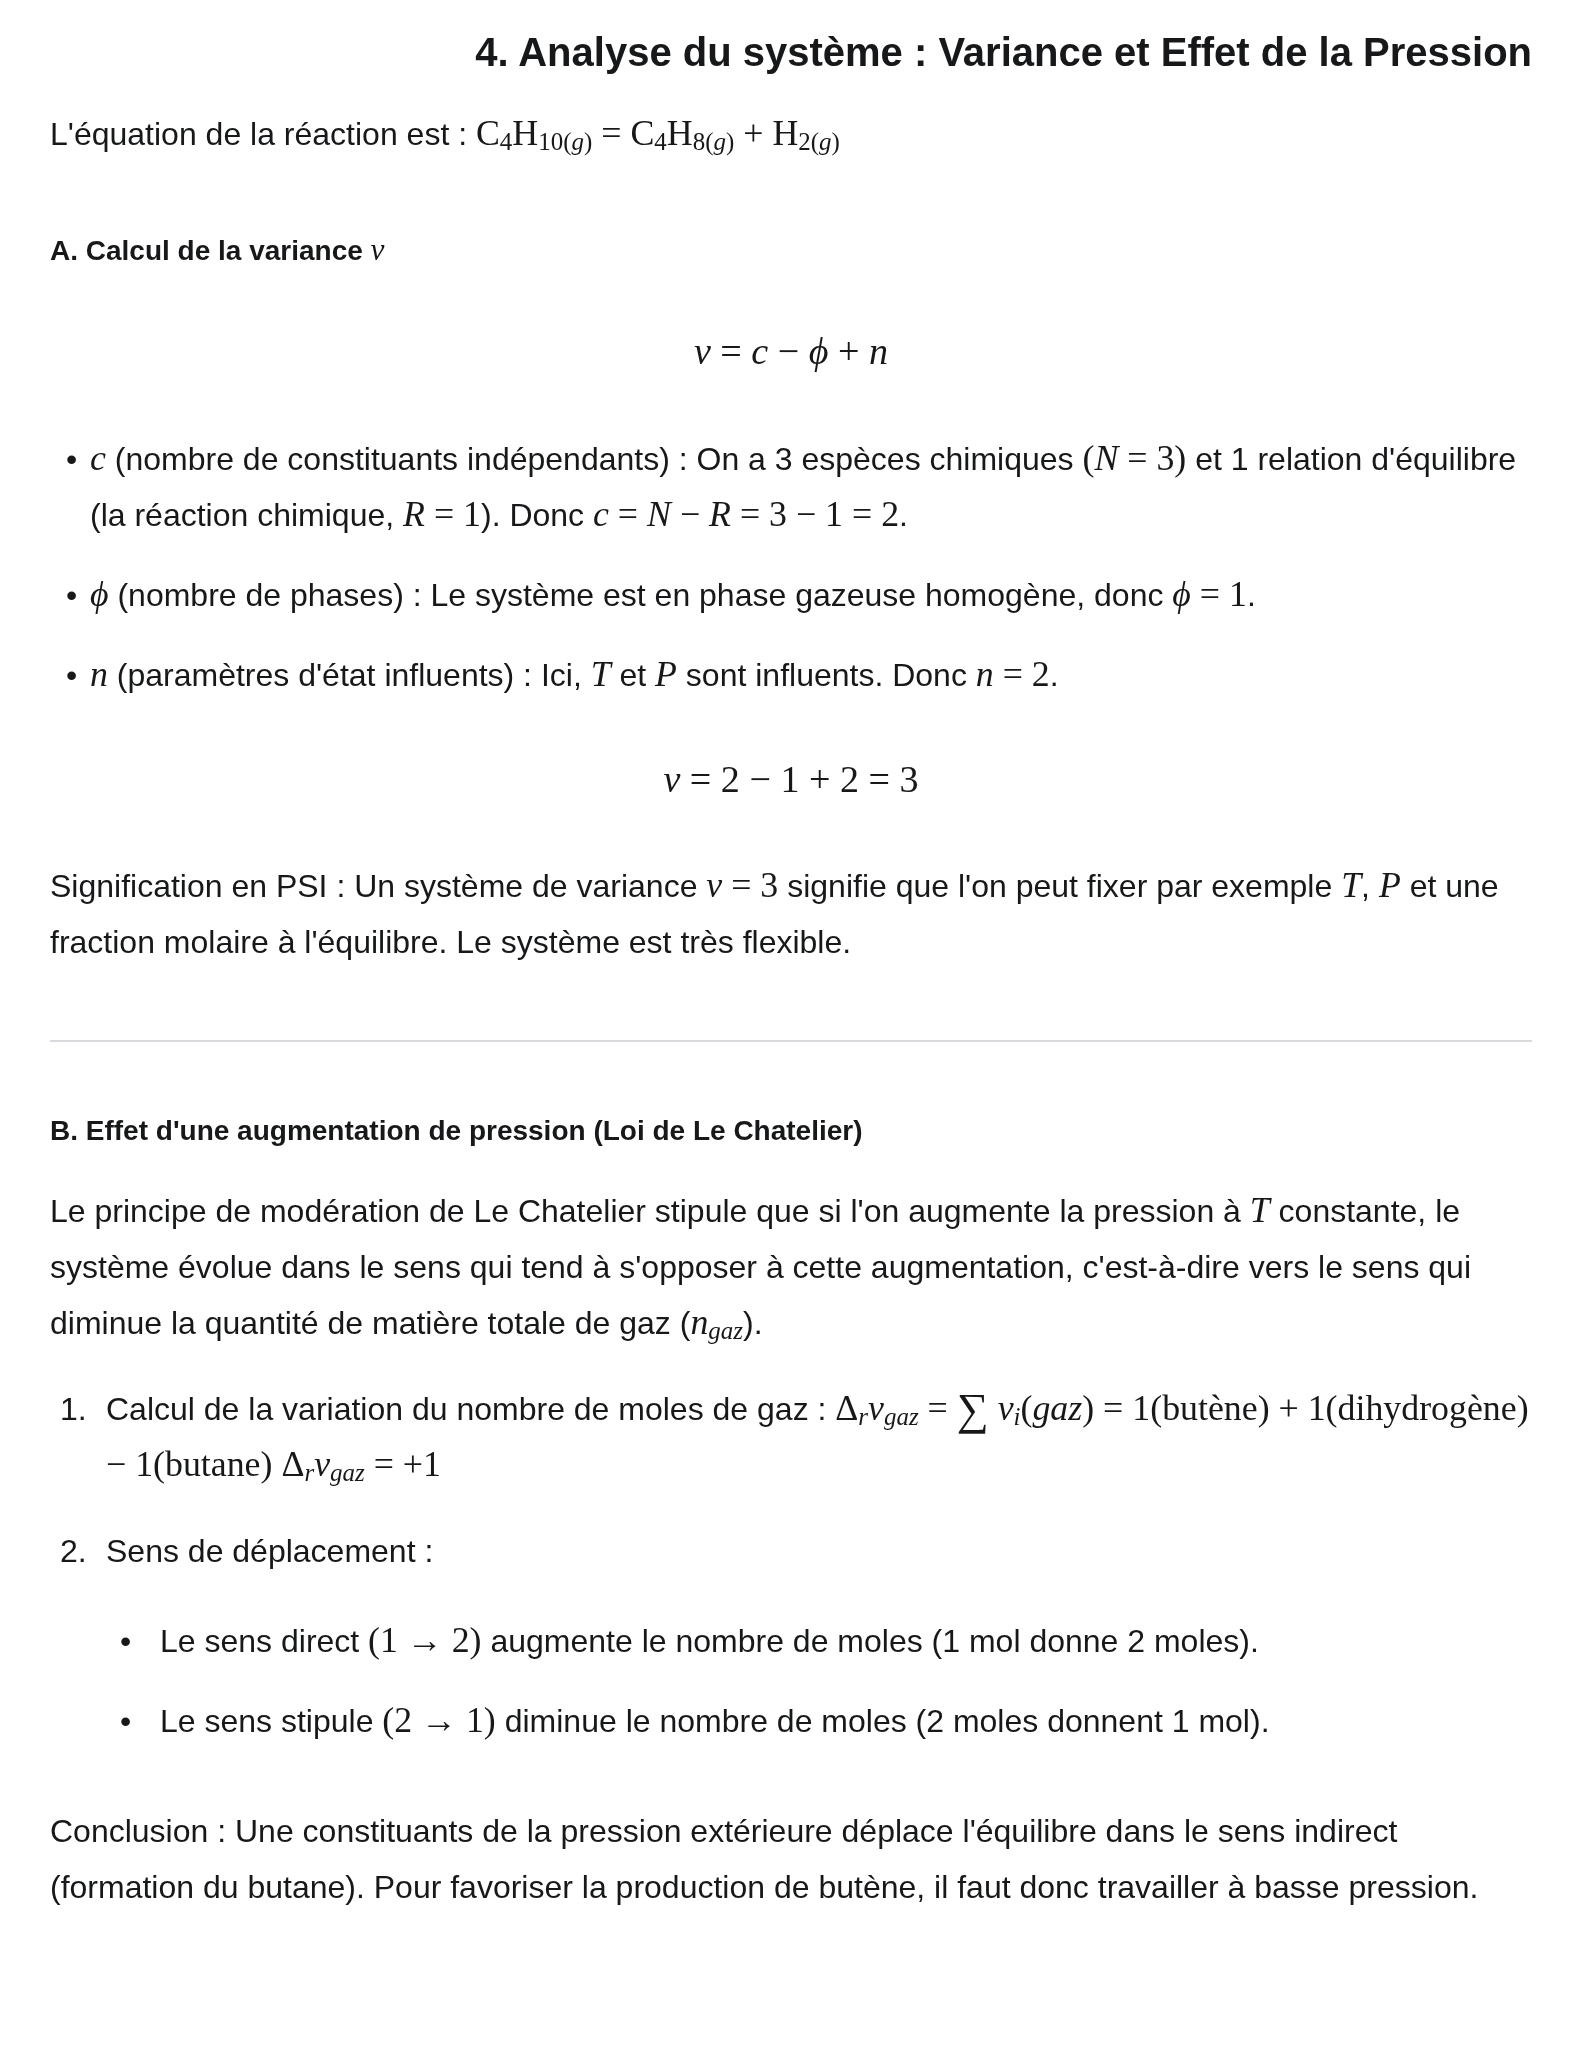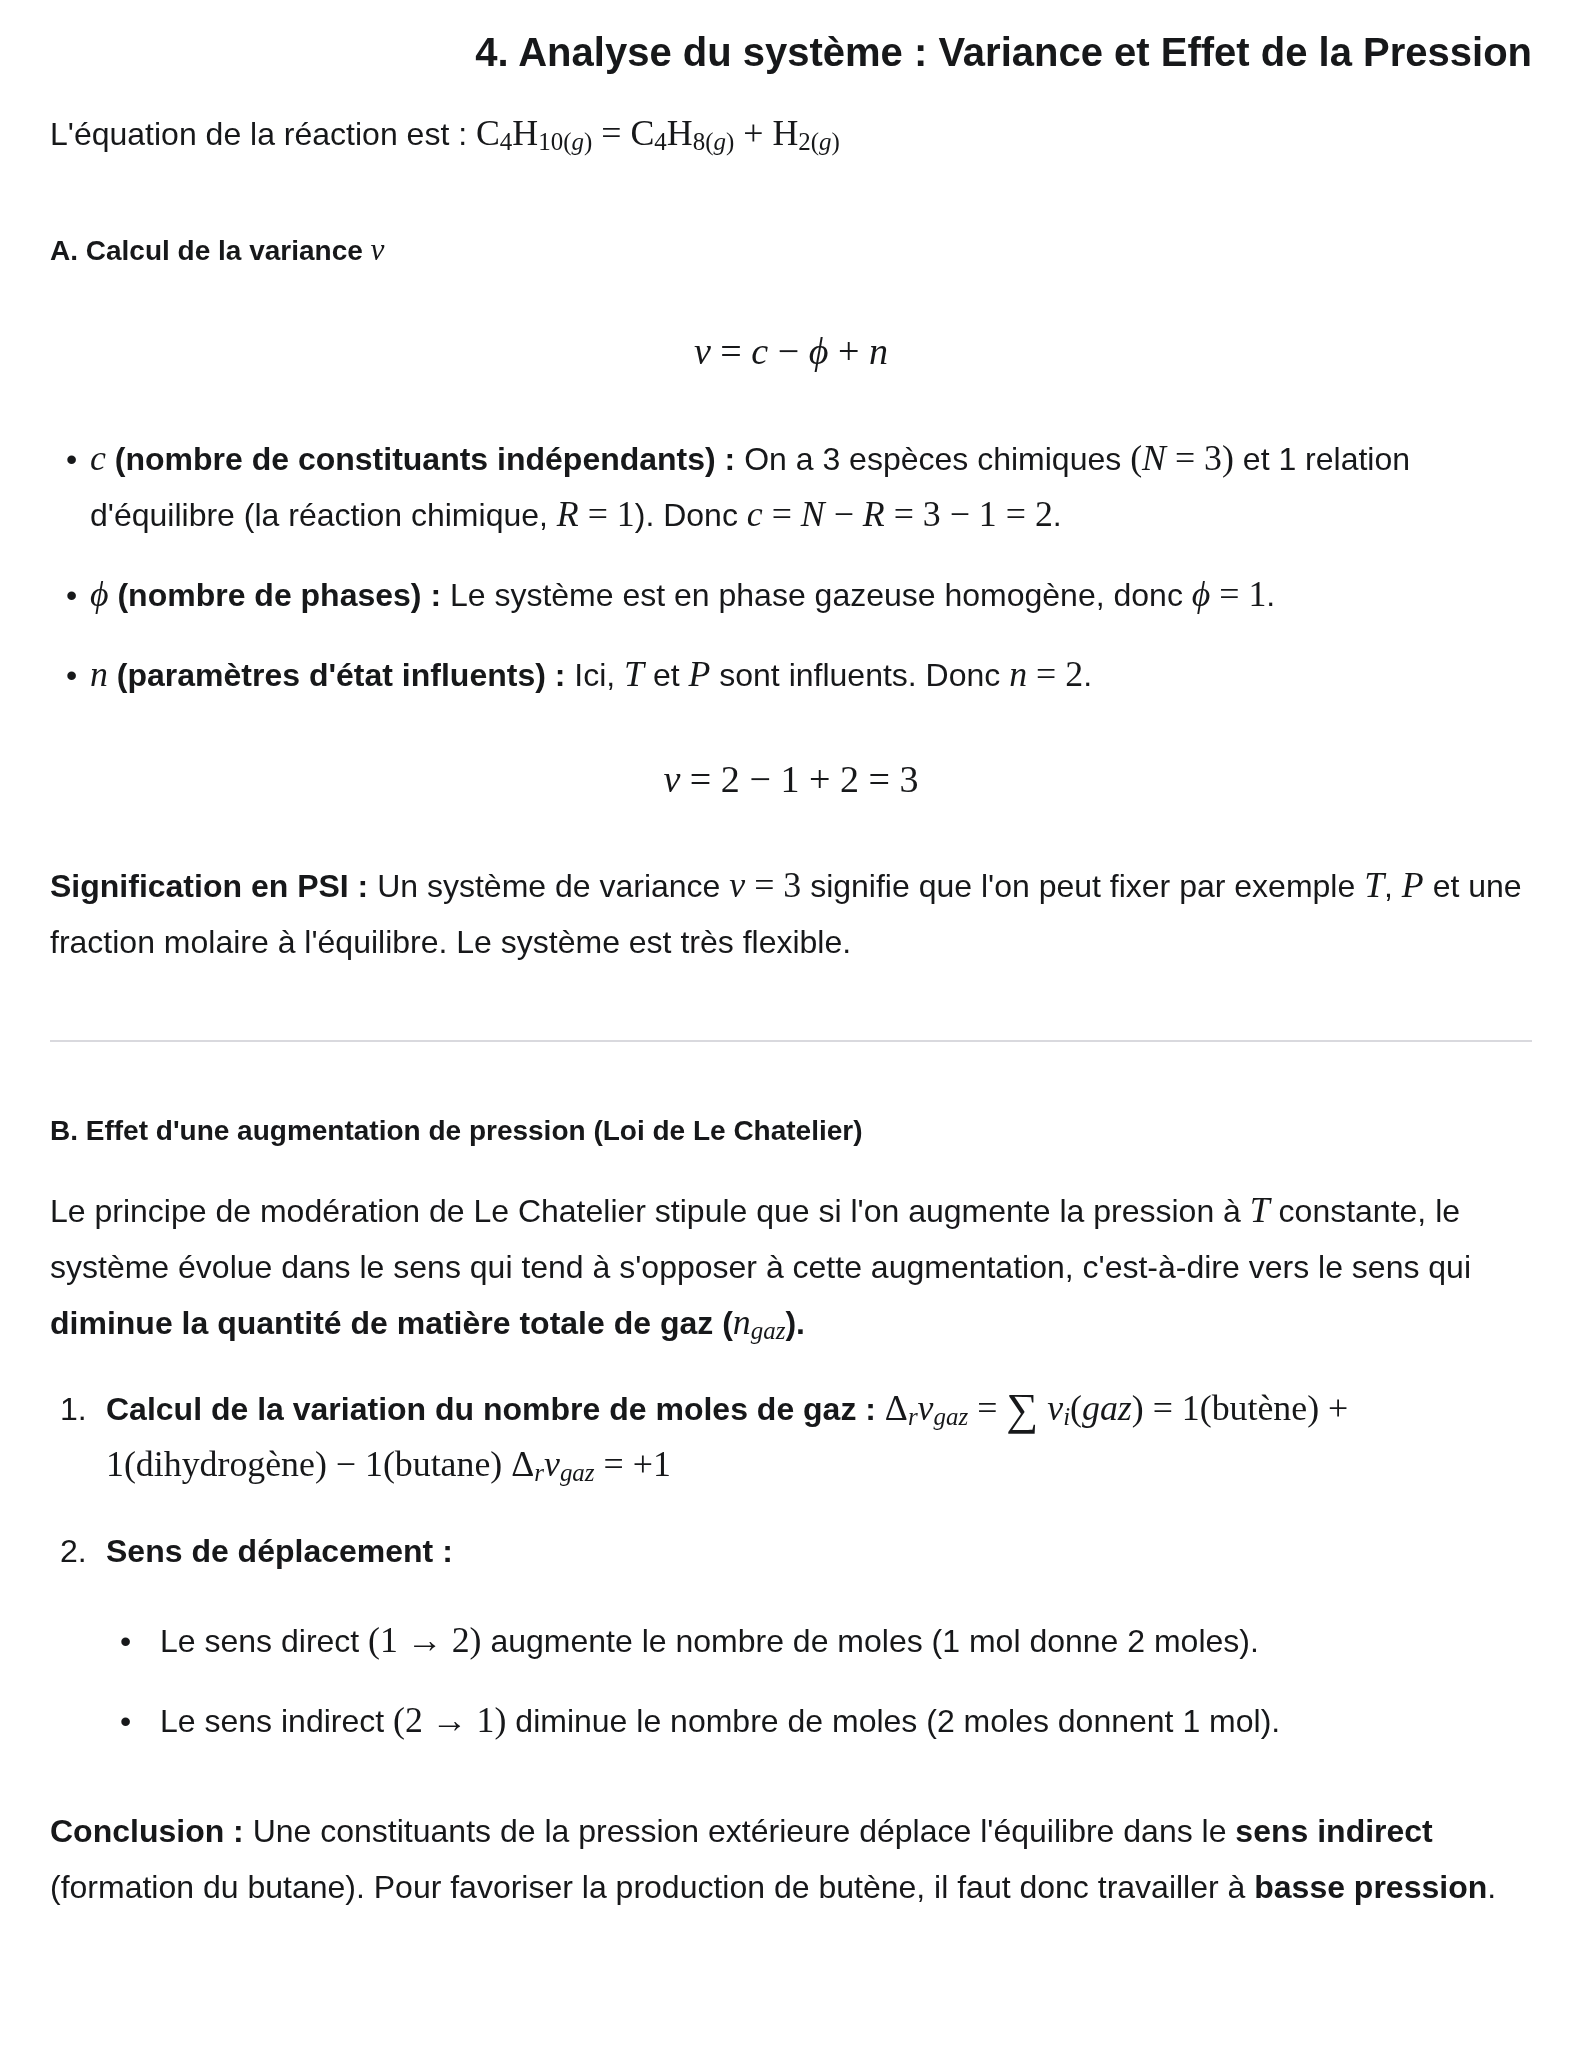--- a/index.html
+++ b/index.html
@@ -32,21 +32,21 @@
   }
   .para { margin: 28px 0; }
   .display-eq {
     text-align: center;
     font-size: 34px;
     margin: 48px 0;
   }
   
   .m  { font-family: "Liberation Serif", "DejaVu Serif", serif; font-size: 1.12em; line-height: 1; }
   .mi { font-family: "Liberation Serif", "DejaVu Serif", serif; font-style: italic; font-size: 1.12em; line-height: 1; }
-  .b  { font-weight: 700; }
+  .b  { font-weight: 400; }
   .nb { font-weight: 400; }
   .sub { font-size: 0.78em; vertical-align: -0.22em; line-height: 0; }
   .sum { font-size: 1.4em; vertical-align: -0.1em; }
   
   ul.bullets, ol.numbered { margin: 28px 0; padding: 0; list-style: none; }
   .bitem { display: flex; margin: 24px 0; }
   .bdot  { flex: 0 0 40px; padding-left: 16px; box-sizing: border-box; }
   .bcontent { flex: 1; }
   .nitem { display: flex; margin: 30px 0; }
   .nmark { flex: 0 0 56px; padding-left: 10px; box-sizing: border-box; }
@@ -109,21 +109,21 @@
       <span class="nmark">2.</span>
       <span class="ncontent">
         <span><span class="b">Sens de déplacement :</span></span>
         <ul class="subbullets">
           <li class="sitem">
             <span class="sdot">•</span>
             <span class="scontent"><span>Le sens direct </span><span class="m">(1 → 2)</span><span> augmente le nombre de moles (1 mol donne 2 moles).</span></span>
           </li>
           <li class="sitem">
             <span class="sdot">•</span>
-            <span class="scontent"><span>Le sens indirect </span><span class="m">(2 → 1)</span><span> diminue le nombre de moles (2 moles donnent 1 mol).</span></span>
+            <span class="scontent"><span>Le sens stipule </span><span class="m">(2 → 1)</span><span> diminue le nombre de moles (2 moles donnent 1 mol).</span></span>
           </li>
         </ul>
       </span>
     </li>
   </ol>
 
   <p class="para"><span class="b">Conclusion : </span><span>Une constituants de la pression extérieure déplace l'équilibre dans le </span><span class="b">sens indirect</span><span> (formation du butane). Pour favoriser la production de butène, il faut donc travailler à </span><span class="b">basse pression</span><span>.</span></p>
 
 </div>
 

